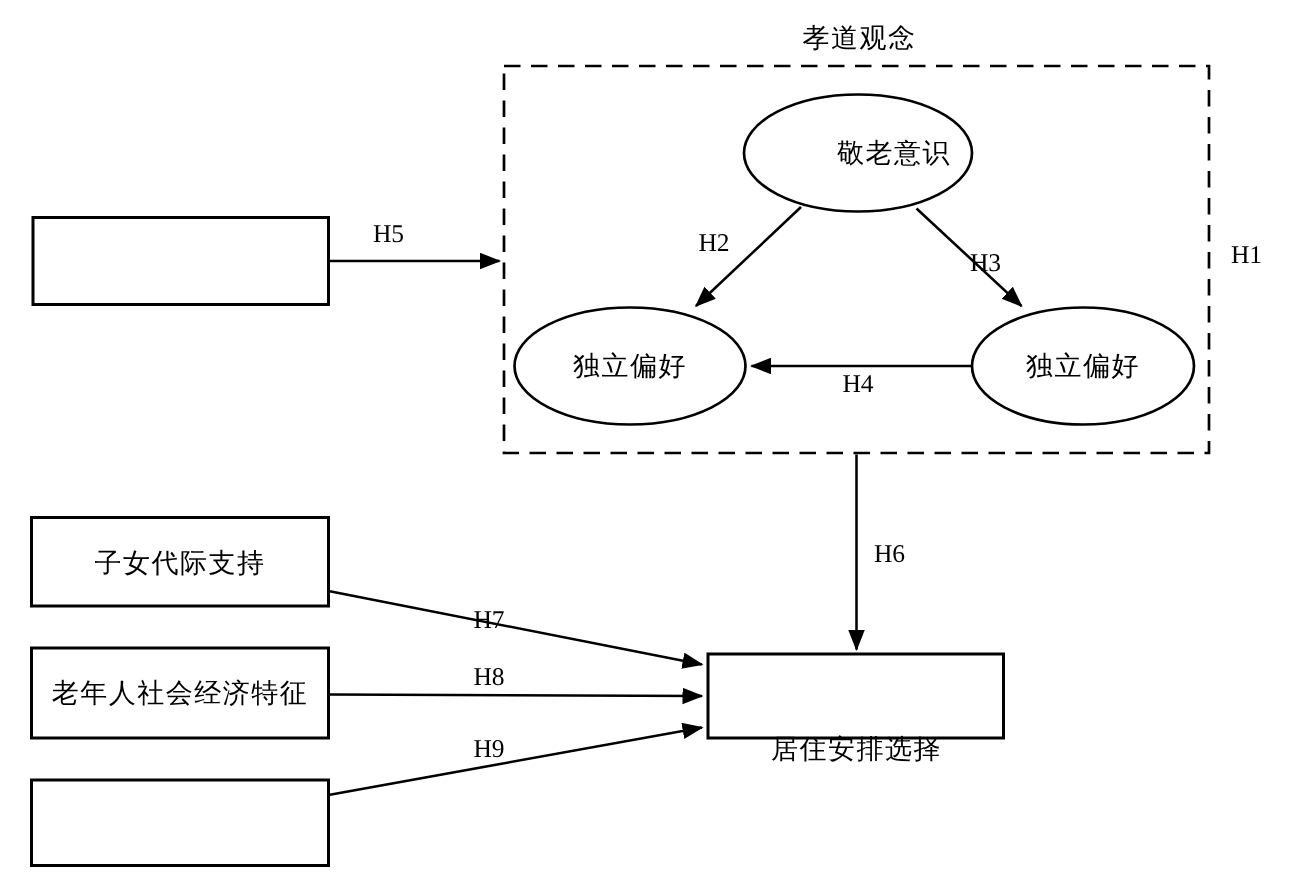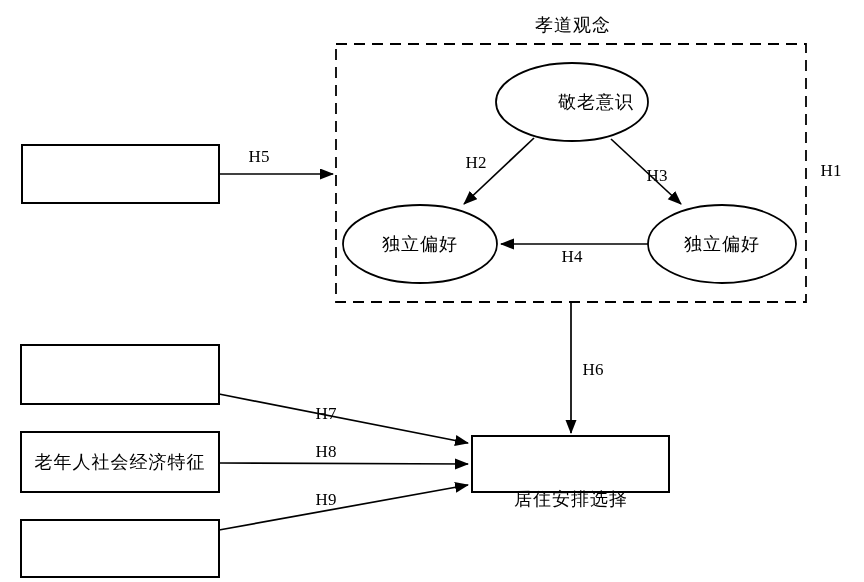--- a/index.html
+++ b/index.html
@@ -70,20 +70,21 @@
     <line x1="219" y1="463" x2="468" y2="464" stroke="#000000" stroke-width="1.7" marker-end="url(#arrow)"></line>
     <line x1="219" y1="530" x2="468" y2="485" stroke="#000000" stroke-width="1.7" marker-end="url(#arrow)"></line>
   </svg>
 
   <div class="lbl" style="left:573px; top:25px;text-align:center;">孝道观念</div>
 
   <div class="lbl" style="left:596px; top:102px;">敬老意识</div>
   <div class="lbl" style="left:420px; top:244px;">独立偏好</div>
   <div class="lbl" style="left:722px; top:244px;">独立偏好</div>
 
+  <div class="lbl" style="left:120px; top:375px;">子女代际支持</div>
   <div class="lbl" style="left:120px; top:462px;">老年人社会经济特征</div>
 
   <div class="lbl" style="left:571px; top:464px;margin-top:35px;">居住安排选择</div>
 
   <div class="lbl hyp" style="left:831px; top:170px;">H1</div>
   <div class="lbl hyp" style="left:476px; top:162px;">H2</div>
   <div class="lbl hyp" style="left:657px; top:162px;margin-top:13px;">H3</div>
   <div class="lbl hyp" style="left:572px; top:256px;">H4</div>
   <div class="lbl hyp" style="left:259px; top:156px;">H5</div>
   <div class="lbl hyp" style="left:593px; top:369px;">H6</div>

